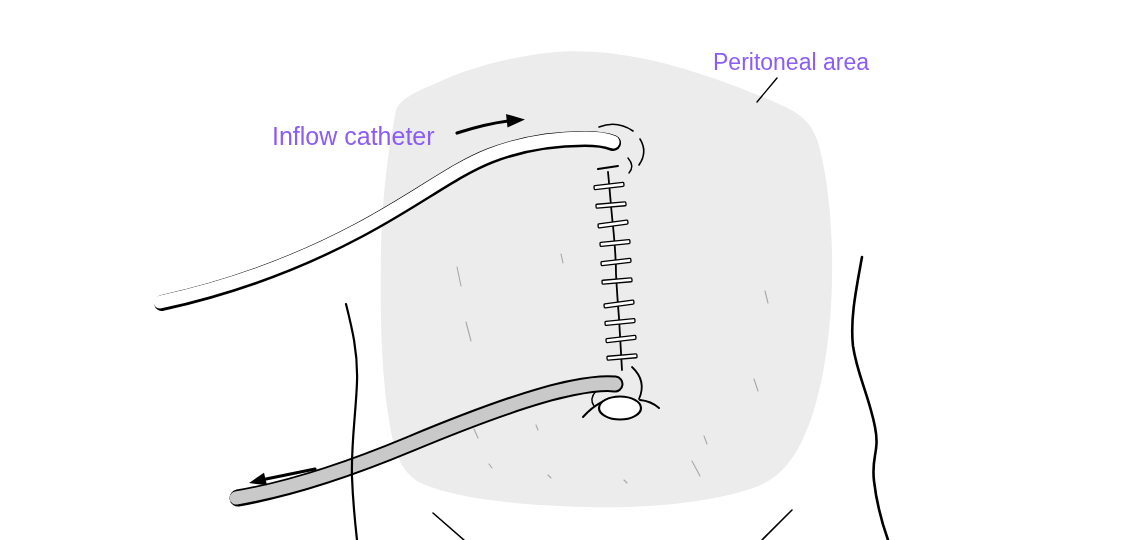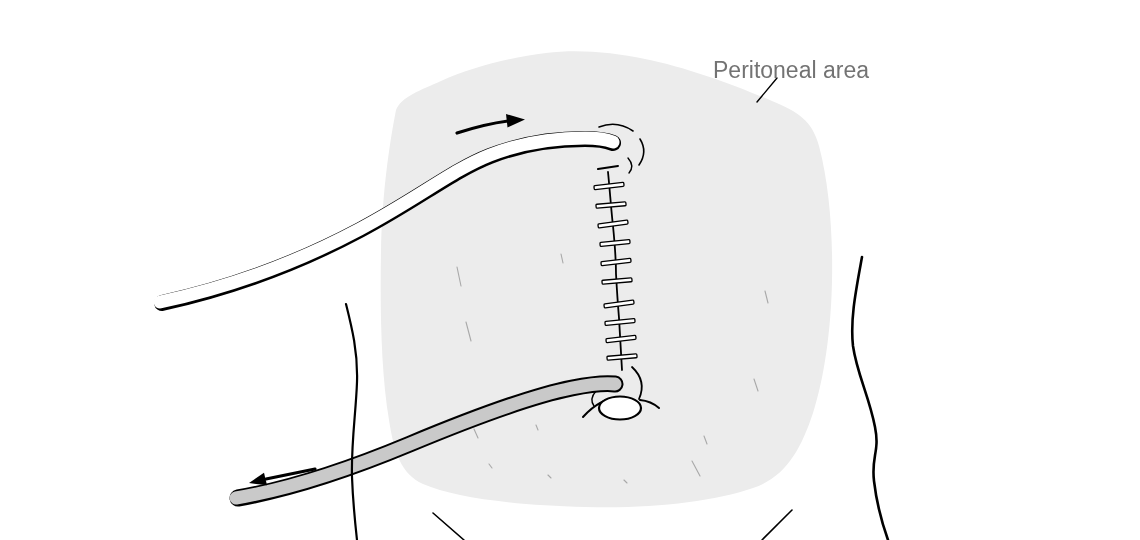--- a/index.html
+++ b/index.html
@@ -2,21 +2,21 @@
 <html style="--background: #ffffff; --peritoneal-area-fill: #ececec; --inflow-catheter-fill: #ffffff; --outflow-catheter-fill: #c9c9c9; --outline: #000000;"><head>
 <meta charset="utf-8">
 <style>
   html,body{margin:0;padding:0;background:#fff;}
   .stage{
     position:relative;width:1140px;height:540px;overflow:hidden;
     background:var(--background,#ffffff);
     font-family:"Liberation Sans",sans-serif;
   }
   .stage svg{position:absolute;left:0;top:0;}
-  .label{position:absolute;color:#737373;white-space:nowrap;line-height:1.1;margin-top:8px;}
+  .label{position:absolute;color:#8b5cf6;white-space:nowrap;line-height:1.1;}
   .label-inflow{left:272px;top:123px;font-size:25px;}
   .label-outflow{left:162px;top:418px;font-size:25px;}
   .label-peritoneal{left:713px;top:50px;font-size:23px;}
 
   .blob{fill:var(--peritoneal-area-fill,#ececec);stroke:none;}
   .ink{fill:none;stroke:var(--outline,#000000);stroke-linecap:round;stroke-linejoin:round;}
   .tube-outline{fill:none;stroke:var(--outline,#000000);stroke-linecap:round;}
   .tube-white{fill:none;stroke:var(--inflow-catheter-fill,#ffffff);stroke-linecap:round;}
   .tube-gray{fill:none;stroke:var(--outflow-catheter-fill,#c9c9c9);stroke-linecap:round;}
   .stitch{fill:#ffffff;stroke:#000000;stroke-width:1.3;}
@@ -124,14 +124,15 @@
       <polygon class="arrowhead" points="525,119.5 507.5,127.5 506,114"></polygon>
     </g>
     <g>
       <path class="ink" stroke-width="3.2" d="M 315 469 Q 290 474 266 479"></path>
       <polygon class="arrowhead" points="249,483 264,472.7 267,485.3"></polygon>
     </g>
 
     <path class="ink" stroke-width="1.4" d="M 777 78 L 757 102"></path>
   </svg>
 
+  <div class="label label-inflow">Inflow catheter</div>
   <div class="label label-peritoneal">Peritoneal area</div>
 </div>
 
 </body></html>

